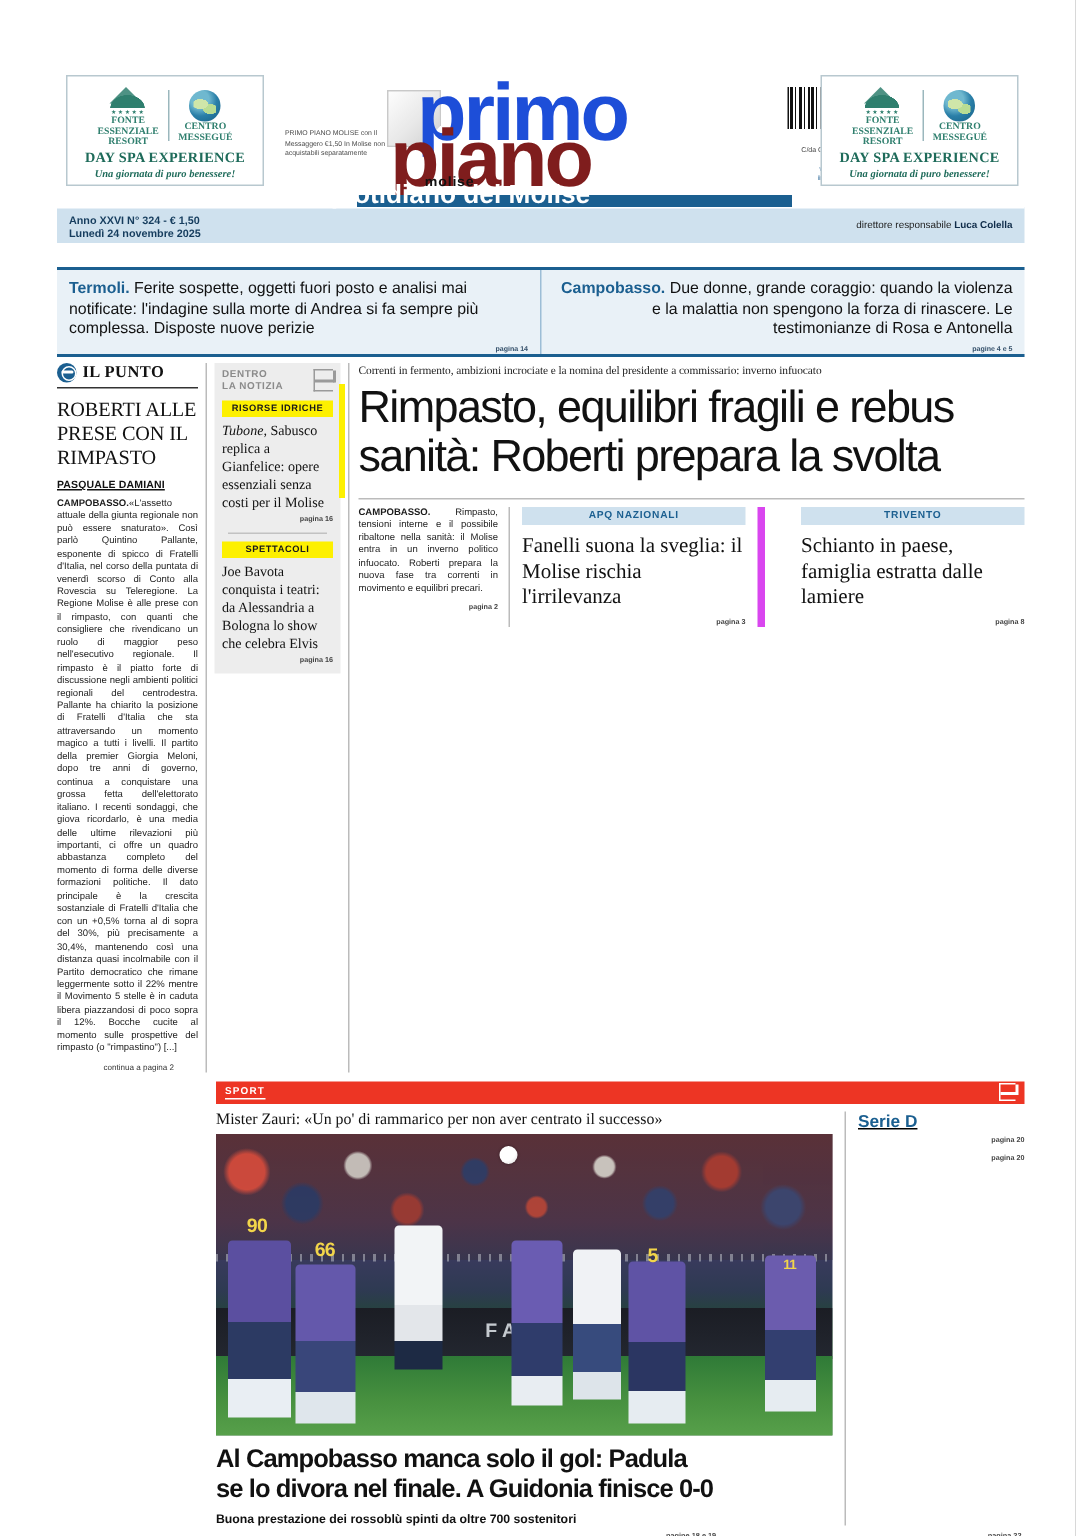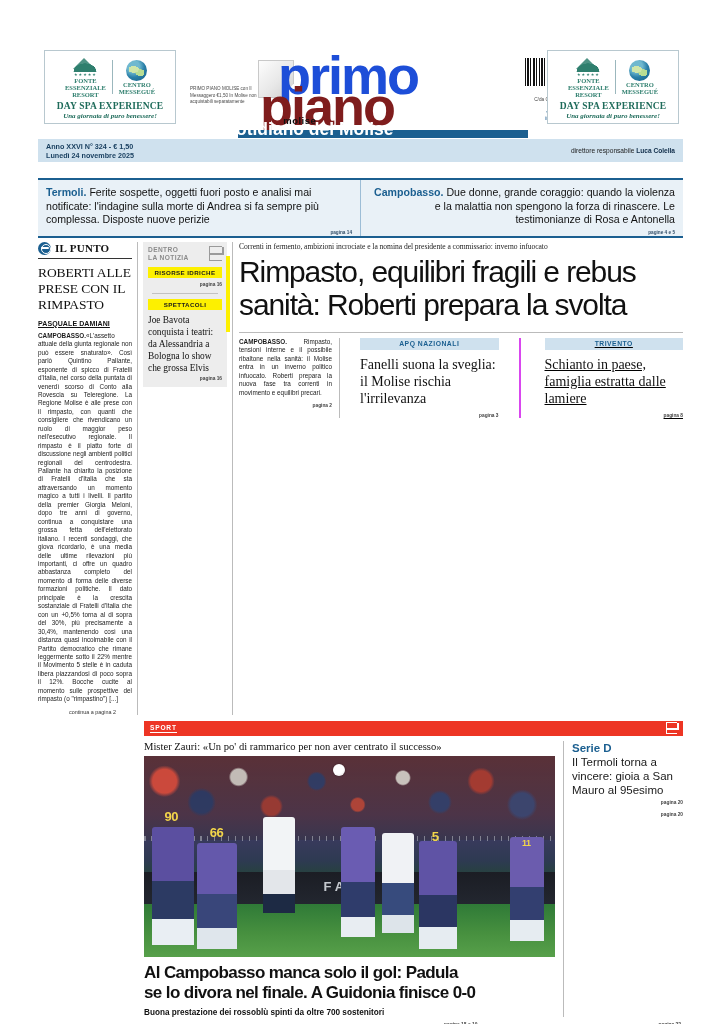--- a/index.html
+++ b/index.html
@@ -233,22 +233,22 @@
     font-size: 30px; line-height: 33px; color: #111;
     letter-spacing: -1.1px; font-weight: normal; padding: 2px 0 4px 0;
   }
   .yellow-bar {
     position: absolute; left: -7px; top: 14px; width: 4px; height: 76px;
     background: #fdf000;
   }
   .main-col-wrap { position: relative; }
   .sub-row { display: flex; margin-top: 7px; border-top: 1px solid #bbb; padding-top: 5px; }
   .sub-a { width: 100px; padding-right: 7px; }
-  .sub-b { flex: 1; padding: 0 20px; border-left: 1px solid #bbb; }
-  .sub-c { flex: 1; padding-left: 24px; border-left: 2px solid #d946ef; text-decoration: underline; }
+  .sub-b { flex: 1; padding: 0 8px; border-left: 1px solid #bbb; }
+  .sub-c { flex: 1; padding-left: 24px; border-left: 5px solid #d946ef; }
   .sub-lead { font-size: 6.35px; line-height: 8.45px; color: #1c1c1c; text-align: justify; }
   .sub-lead b { font-weight: bold; }
   .blue-tag {
     background: #cfe1ee; text-align: center; font-size: 6.8px;
     font-weight: bold; color: #1b5f90; letter-spacing: .5px; padding: 2.5px 0;
   }
   .sub-title {
     font-family: "Liberation Serif", serif; font-size: 14px;
     line-height: 17px; color: #111; margin-top: 6px;
   }
@@ -340,21 +340,21 @@
     background: radial-gradient(circle at 35% 30%, #ffffff 0 55%, #d8d8d8 100%);
     box-shadow: 0 0 2px rgba(0,0,0,.4);
   }
   .sport-title {
     font-size: 17px; line-height: 20px; font-weight: bold;
     color: #111; letter-spacing: -.6px; margin-top: 6px;
   }
   .sport-sub {
     font-size: 8.2px; font-weight: bold; color: #111; margin-top: 5px;
   }
-  .rail-item { margin-bottom: 3px; }
+  .rail-item { margin-bottom: 3px; text-decoration: underline; }
   .rail-kicker { font-size: 11.5px; font-weight: bold; color: #1b5f90; line-height: 14px; }
   .rail-text { font-size: 11.5px; line-height: 14px; color: #1a1a1a; }
   .rail-pag { text-align: right; font-size: 4.8px; font-weight: bold; color: #444; margin: 2px 0 7px 0; }
   .footpags { display: flex; justify-content: space-between; padding: 5px 2px 0 0; }
   .footpag { font-size: 4.9px; font-weight: bold; color: #444; }
 
   
   .ads { display: flex; gap: 5px; margin-top: 7px; }
   .ad { position: relative; overflow: hidden; height: 195px; }
   .ad1 { width: 211px; background: linear-gradient(to bottom,#7ec9d8 0%, #9ad0cf 18%, #c2a795 45%, #b9a08e 70%, #dfe8ea 100%); }
@@ -479,26 +479,29 @@
       <div class="dentro-box">
         <div class="dentro-head">
           <div class="dentro-label">
             <div>DENTRO</div>
             <div>LA NOTIZIA</div>
           </div>
           <div class="p-mark"></div>
         </div>
 
         <div class="yellow-tag">RISORSE IDRICHE</div>
+        <div class="dentro-item">
+          <i>Tubone,</i><span> Sabusco replica a Gianfelice: opere essenziali senza costi per il Molise</span>
+        </div>
         <div class="pag-right">pagina 16</div>
 
         <div class="dentro-sep"></div>
 
         <div class="yellow-tag">SPETTACOLI</div>
-        <div class="dentro-item">Joe Bavota conquista i teatri: da Alessandria a Bologna lo show che grossa Elvis</div>
+        <div class="dentro-item">Joe Bavota conquista i teatri: da Alessandria a Bologna lo show che celebra Elvis</div>
         <div class="pag-right">pagina 16</div>
       </div>
     </div>
 
     <div class="col-main main-col-wrap">
       <div class="yellow-bar"></div>
       <div class="kicker">Correnti in fermento, ambizioni incrociate e la nomina del presidente a commissario: inverno infuocato</div>
       <div class="main-headline">
         <div>Rimpasto, equilibri fragili e rebus</div>
         <div>sanità: Roberti prepara la svolta</div>
@@ -570,21 +573,20 @@
           <div class="sport-title">
             <div>Al Campobasso manca solo il gol: Padula</div>
             <div>se lo divora nel finale. A Guidonia finisce 0-0</div>
           </div>
           <div class="sport-sub">Buona prestazione dei rossoblù spinti da oltre 700 sostenitori</div>
         </div>
 
         <div class="sport-rail">
           <div class="rail-item">
             <div class="rail-kicker">Serie D</div>
-            <div class="rail-text">Il Termoli torna a vincere: gioia a San Mauro al 95esimo</div>
           </div>
           <div class="rail-pag">pagina 20</div>
 
           <div class="rail-pag">pagina 20</div>
 
         </div>
       </div>
 
       <div class="footpags">
         <div class="footpag" style="margin-left:300px;">pagine 18 e 19</div>

